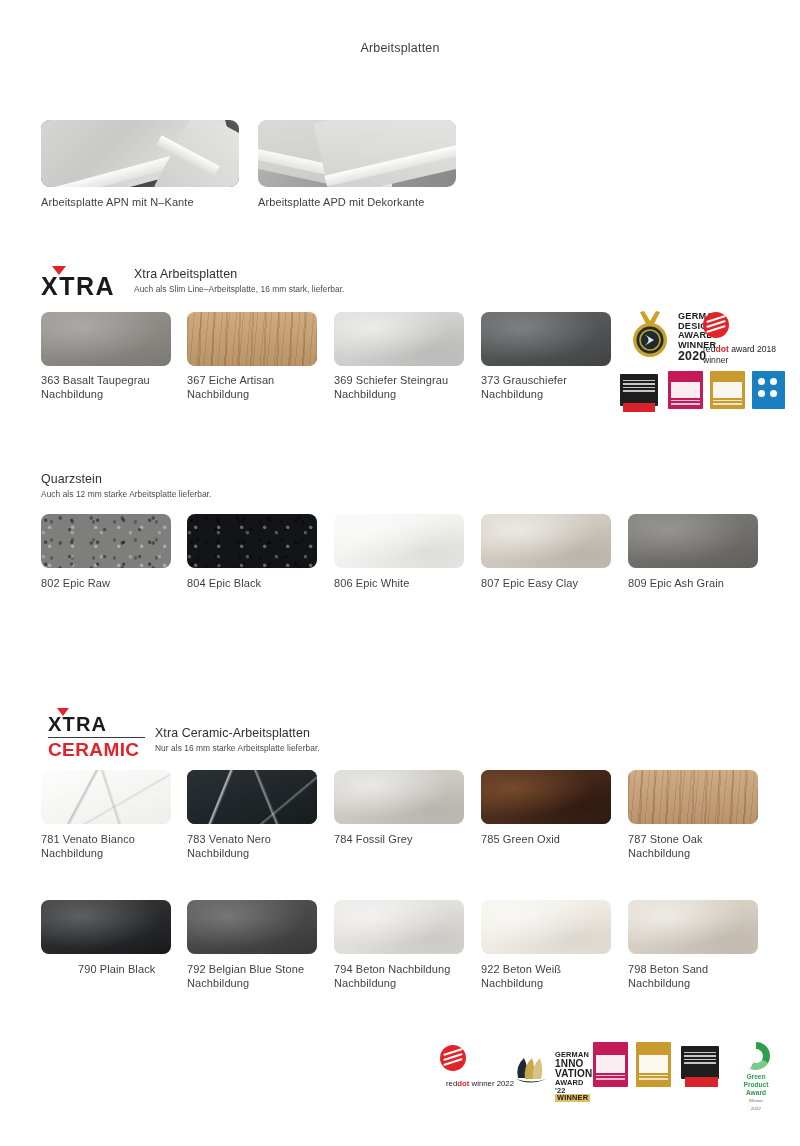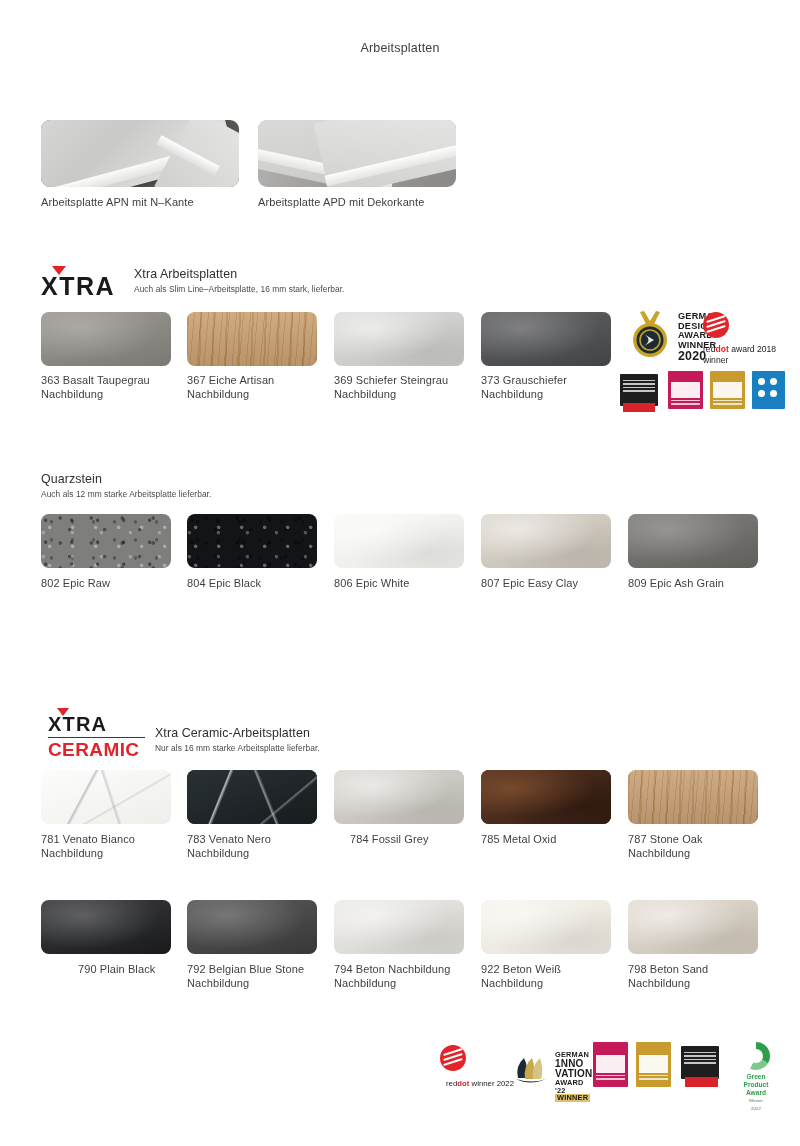--- a/index.html
+++ b/index.html
@@ -289,26 +289,26 @@
   <div class="caption" style="left:41px; top:833px;"><span>781</span> <span>Venato Bianco</span><br><span>Nachbildung</span></div>
 
   <div class="sw" style="left:187px; top:770px;">
       <div class="tex" id="tx783" style="background: linear-gradient(112deg, transparent 28%, rgba(225, 228, 230, 0.8) 29%, transparent 31%), linear-gradient(68deg, transparent 58%, rgba(210, 214, 216, 0.6) 59%, transparent 61%), linear-gradient(140deg, transparent 70%, rgba(200, 205, 208, 0.45) 71%, transparent 73%), linear-gradient(160deg, rgb(42, 49, 52), rgb(23, 28, 30)) rgb(34, 40, 42);"></div>
     </div>
   <div class="caption" style="left:187px; top:833px;"><span>783</span> <span>Venato Nero</span><br><span>Nachbildung</span></div>
 
   <div class="sw" style="left:334px; top:770px;">
       <div class="tex" id="tx784" style="background: radial-gradient(at 30% 30%, rgba(255, 255, 255, 0.55), transparent 60%), radial-gradient(at 72% 70%, rgba(0, 0, 0, 0.07), transparent 62%), linear-gradient(160deg, rgba(255, 255, 255, 0.25), rgba(0, 0, 0, 0.06)) rgb(203, 200, 192);"></div>
     </div>
-  <div class="caption" style="left:350px; top:833px;"><span>784</span> <span>Fossil Grey</span></div>
+  <div class="caption" style="left:334px; top:833px;"><span>784</span> <span>Fossil Grey</span></div>
 
   <div class="sw" style="left:481px; top:770px;">
       <div class="tex" id="tx785" style="background: radial-gradient(at 25% 35%, rgba(150, 95, 55, 0.55), transparent 58%), radial-gradient(at 75% 65%, rgba(40, 20, 12, 0.6), transparent 60%), linear-gradient(145deg, rgb(90, 54, 35), rgb(51, 29, 19)) rgb(74, 44, 30);"></div>
     </div>
-  <div class="caption" style="left:481px; top:833px;"><span>785</span> <span>Metal Oxid</span></div>
+  <div class="caption" style="left:481px; top:833px;"><span>785</span> <span>Green Oxid</span></div>
 
   <div class="sw" style="left:628px; top:770px;">
       <div class="tex" id="tx787" style="background: repeating-linear-gradient(95deg, rgba(0, 0, 0, 0.1) 0px, rgba(0, 0, 0, 0.1) 1px, rgba(255, 255, 255, 0) 1px, rgba(255, 255, 255, 0) 7px), repeating-linear-gradient(92deg, rgba(120, 70, 20, 0.13) 0px, rgba(120, 70, 20, 0.13) 2px, rgba(255, 255, 255, 0.08) 2px, rgba(255, 255, 255, 0.08) 13px), linear-gradient(rgba(255, 255, 255, 0.1), rgba(0, 0, 0, 0.1)) rgb(198, 154, 107);"></div>
     </div>
   <div class="caption" style="left:628px; top:833px;"><span>787</span> <span>Stone Oak</span><br><span>Nachbildung</span></div>
 
   <div class="sw" style="left:41px; top:900px;">
       <div class="tex" id="tx790" style="background: radial-gradient(at 32% 30%, rgba(255, 255, 255, 0.22), transparent 62%), linear-gradient(165deg, rgba(255, 255, 255, 0.14), rgba(0, 0, 0, 0.12)) rgb(28, 29, 32);"></div>
     </div>
   <div class="caption" style="left:41px; top:963px;margin-left:37px;"><span>790</span> <span>Plain Black</span></div>

